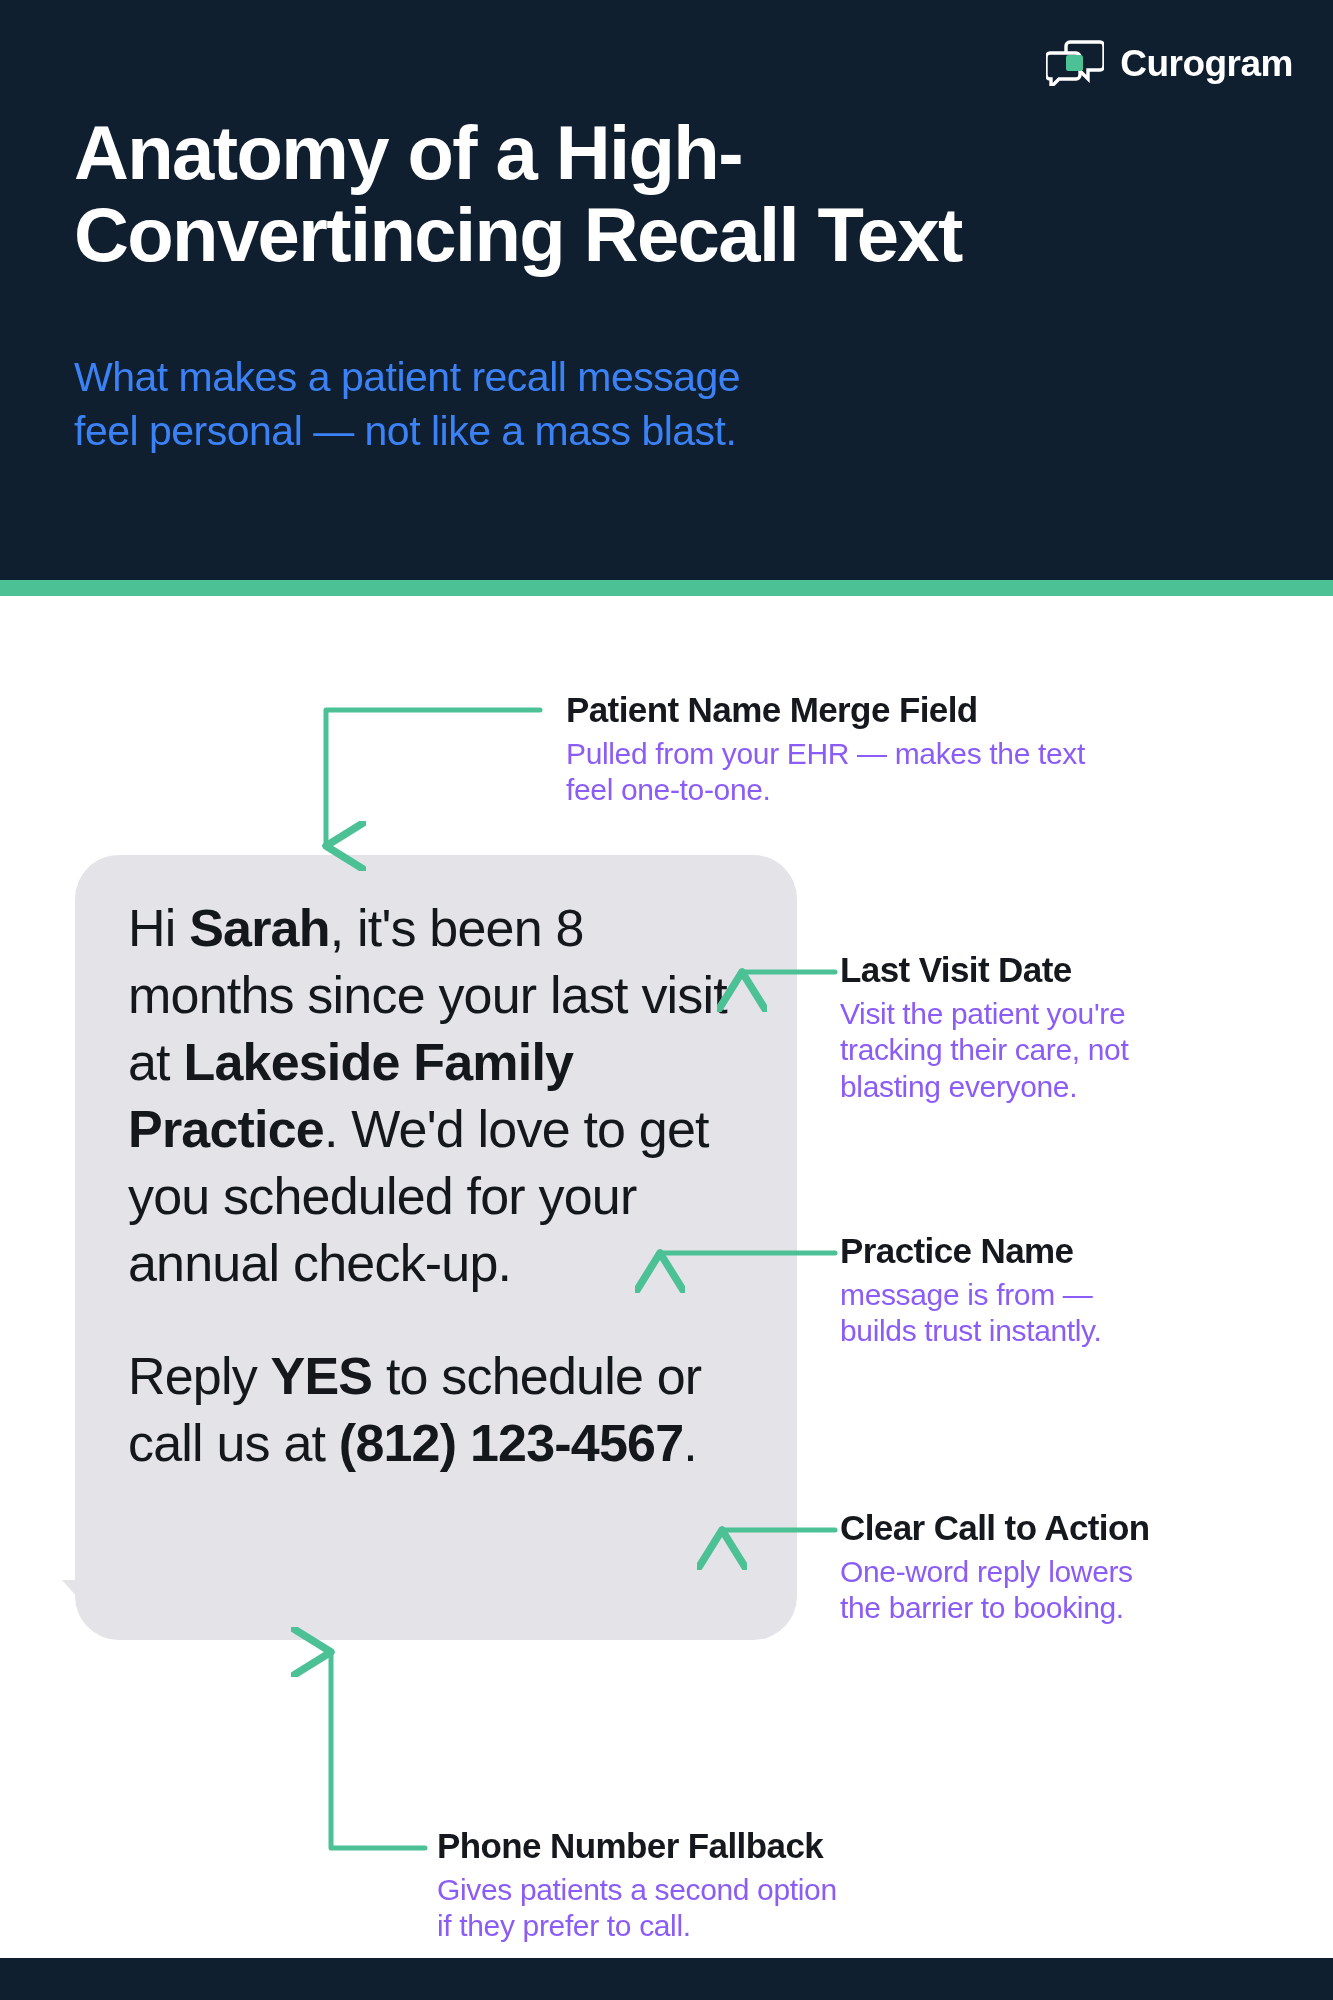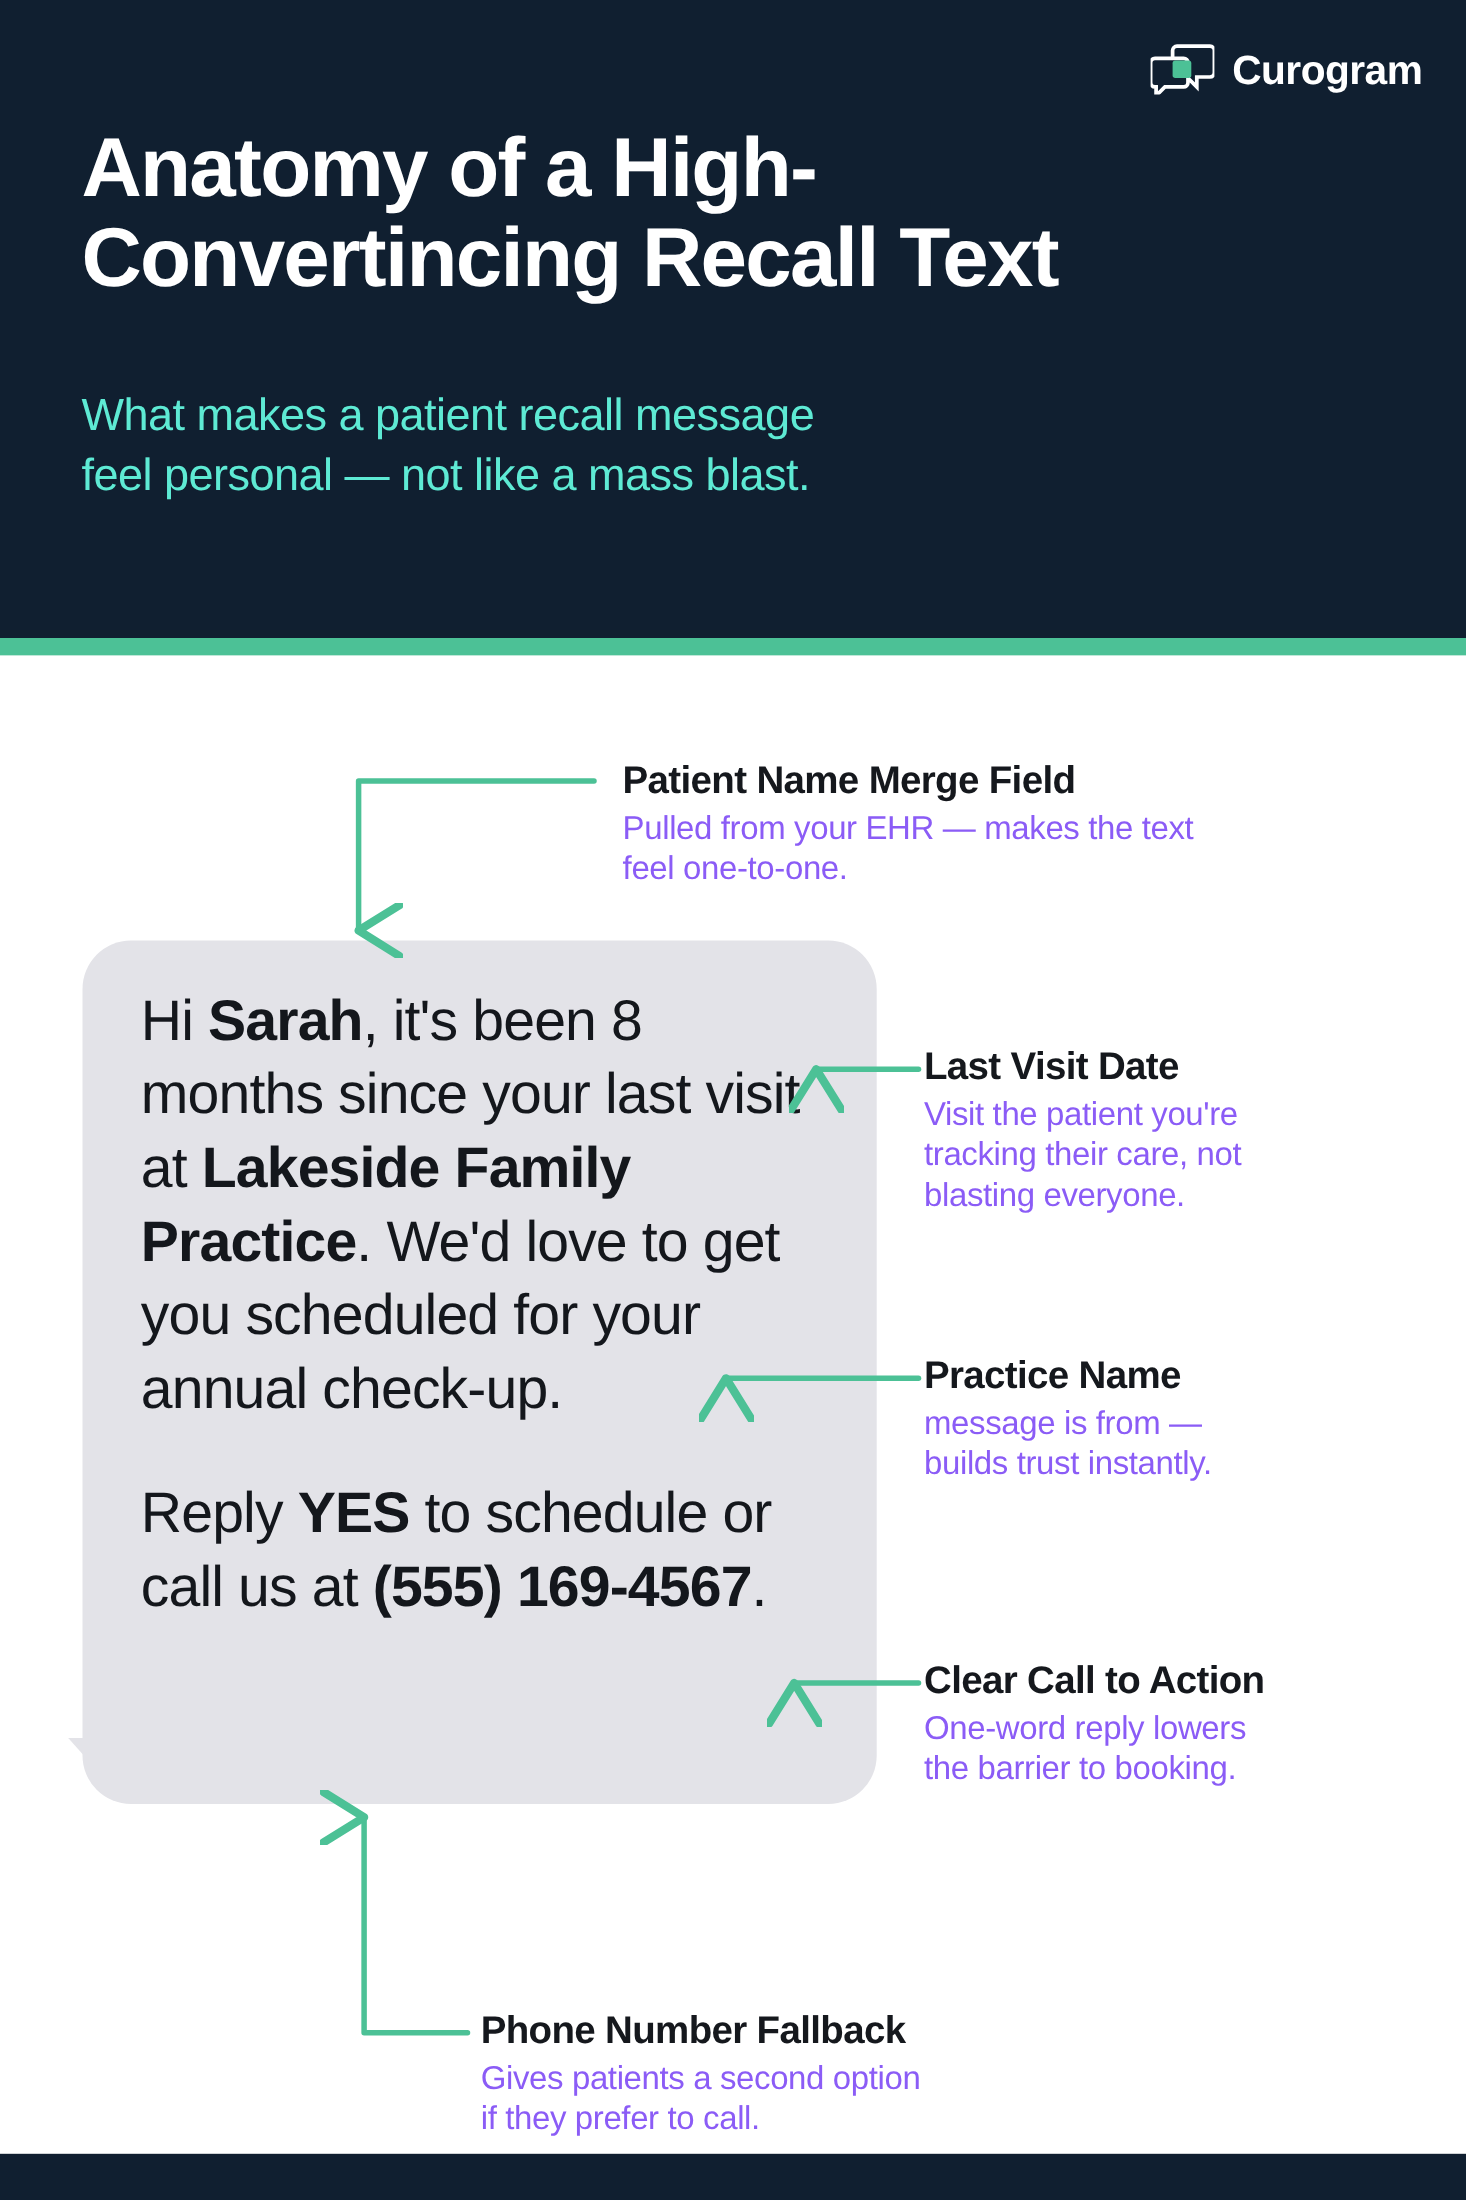--- a/index.html
+++ b/index.html
@@ -25,21 +25,21 @@
     color:#ffffff; font-size:37px; font-weight:bold; letter-spacing:-0.5px;
     line-height:1;
   }
   .h-title {
     position:absolute; left:74px; top:112px; width:1180px;
     color:#ffffff; font-size:76px; font-weight:bold;
     line-height:1.08; letter-spacing:-1.6px;
   }
   .h-sub {
     position:absolute; left:74px; top:350px; width:1000px;
-    color:#5eead4; font-size:41px; font-weight:400;
+    color:#3b82f6; font-size:41px; font-weight:400;
     line-height:1.32; letter-spacing:-0.5px;
   }
   .h-sub .l2 { display:block; }
 
   
   .divider {
     position:absolute; left:0; top:580px; width:1333px; height:16px;
     background:#4cc196;
   }
 
@@ -125,21 +125,21 @@
 
 <div class="divider"></div>
 
 <div class="canvas"></div>
 
 <div class="bubble-tail"></div>
 <div class="bubble"></div>
 <div class="bubble-text">
   <p><span>Hi </span><b>Sarah</b><span>, it's been 8 months since your last visit at </span><b>Lakeside Family Practice</b><span>. We'd love to get you scheduled for your annual check-up.</span></p>
   <span class="gap"></span>
-  <p><span>Reply </span><b>YES</b><span> to schedule or call us at </span><b>(555) 169-4567</b><span>.</span></p>
+  <p><span>Reply </span><b>YES</b><span> to schedule or call us at </span><b>(812) 123-4567</b><span>.</span></p>
 </div>
 
 <svg class="connectors">
   <defs>
     <marker id="ahDown" markerWidth="10" markerHeight="9" refX="5" refY="8" orient="auto" markerUnits="strokeWidth">
       <path d="M0.4,0.6 L5,8 L9.6,0.6" fill="none" stroke="#4cc196" stroke-width="1.5" stroke-linecap="round" stroke-linejoin="round"></path>
     </marker>
     <marker id="ahUp" markerWidth="10" markerHeight="9" refX="5" refY="8" orient="auto" markerUnits="strokeWidth">
       <path d="M0.4,0.6 L5,8 L9.6,0.6" fill="none" stroke="#4cc196" stroke-width="1.5" stroke-linecap="round" stroke-linejoin="round"></path>
     </marker>

